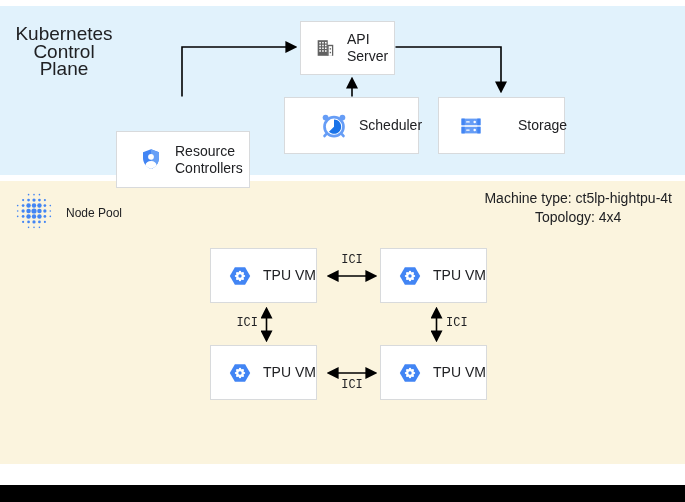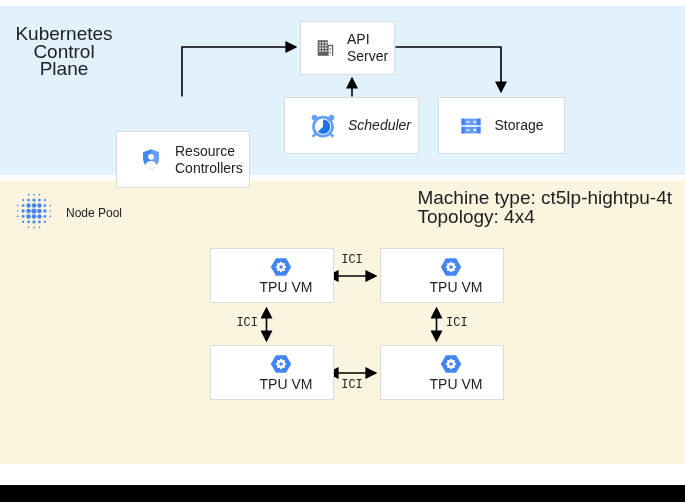--- a/index.html
+++ b/index.html
@@ -11,39 +11,39 @@
   .band-cp{top:6px;height:169px;background:var(--control-plane-bg,#E1F2FC);}
   .band-np{top:181px;height:283px;background:var(--node-pool-bg,#FBF4DE);}
   .bottom-bar{position:absolute;left:0;right:0;top:485px;height:17px;background:#000;}
 
   .cp-title{
     position:absolute;left:8px;top:25px;width:112px;text-align:center;
     font-size:19px;line-height:17.5px;color:var(--text,#202124);
   }
   .node{
     position:absolute;background:var(--box-bg,#fff);border:1px solid var(--box-border,#D8DADC);
-    display:flex;align-items:center;box-sizing:border-box;font-size:14px;color:var(--text,#202124);justify-content:center;
+    display:flex;align-items:center;box-sizing:border-box;font-size:14px;color:var(--text,#202124);
   }
   .node .ic{flex:0 0 auto;display:flex;align-items:center;}
   .node .lbl{margin-left:11px;line-height:17px;}
   .cp-api{left:300px;top:21px;width:95px;height:54px;padding-left:13px;}
   .cp-rc{left:116px;top:97px;width:134px;height:57px;padding-left:21px;margin-top:34px;}
-  .cp-sched{left:284px;top:97px;width:135px;height:57px;padding-left:17px;font-style:italic;}
-  .cp-store{left:438px;top:97px;width:127px;height:57px;}
-  .tpu{width:124px;height:55px;padding-left:17px;flex-direction:column;}
+  .cp-sched{left:284px;top:97px;width:135px;height:57px;padding-left:35px;}
+  .cp-store{left:438px;top:97px;width:127px;height:57px;padding-left:20px;gap:24px;}
+  .tpu{width:107px;height:55px;padding-left:17px;}
   .tpu-tl{left:210px;top:248px;}
   .tpu-tr{left:380px;top:248px;}
   .tpu-bl{left:210px;top:345px;}
   .tpu-br{left:380px;top:345px;}
 
   .np-icon{position:absolute;left:15px;top:192px;}
   .np-title{position:absolute;left:66px;top:206px;font-size:12px;}
   .np-meta{
-    position:absolute;right:13px;top:189px;text-align:left;
-    font-size:19px;line-height:18.5px;color:var(--text,#202124);
+    position:absolute;right:13px;top:189px;text-align:center;
+    font-size:14px;line-height:18.5px;color:var(--text,#202124);
   }
   .ici{
     position:absolute;font-size:12px;color:var(--text,#202124);width:40px;text-align:center;font-family:Liberation Mono, monospace;
   }
   .ici-top{left:332px;top:253px;}
   .ici-bottom{left:332px;top:378px;}
   .ici-left{left:224px;top:316px;width:34px;text-align:right;}
   .ici-right{left:446px;top:316px;width:34px;text-align:left;}
 
   .arrows{position:absolute;left:0;top:0;pointer-events:none;}

